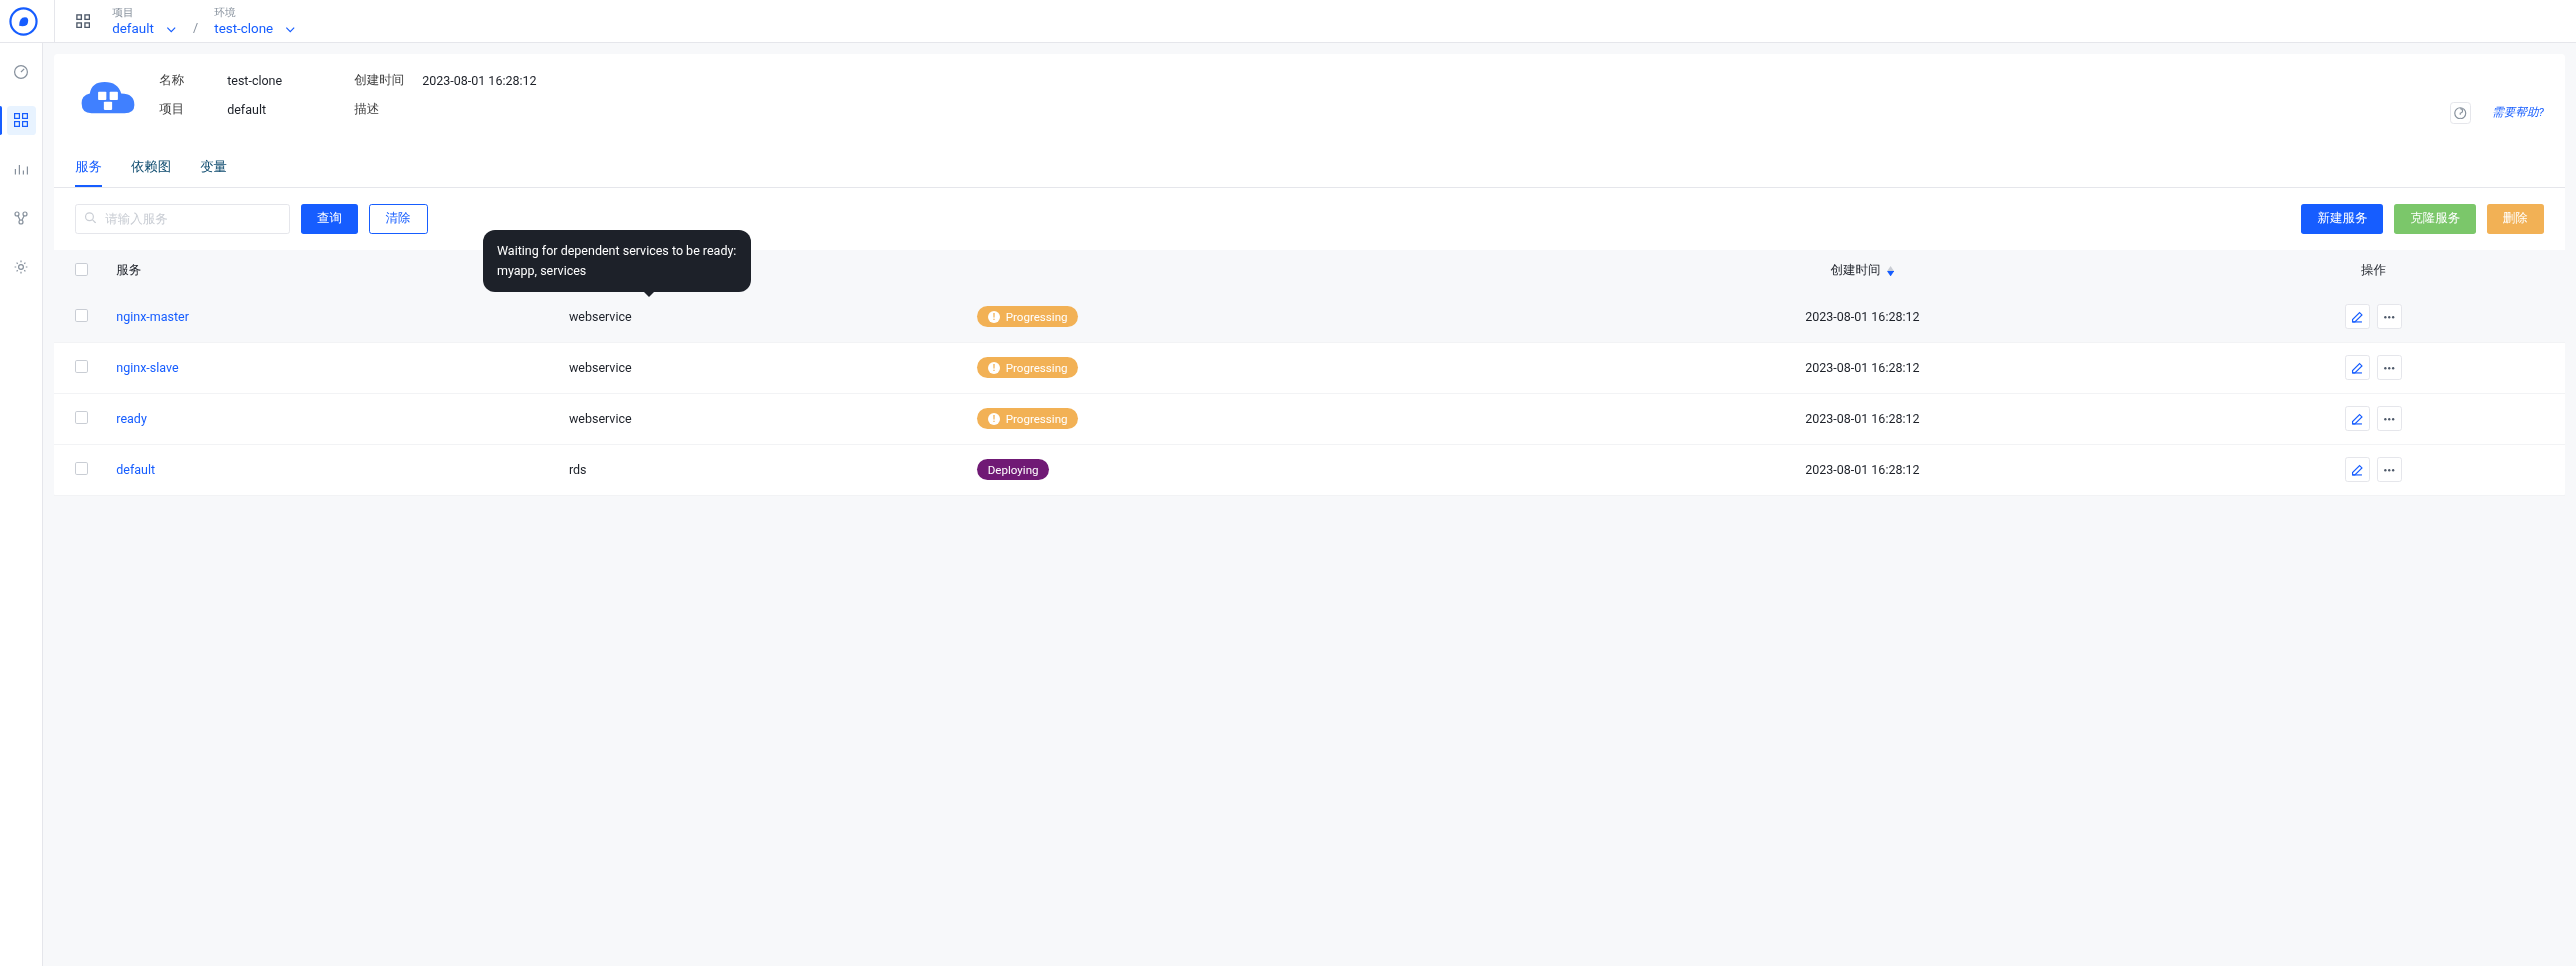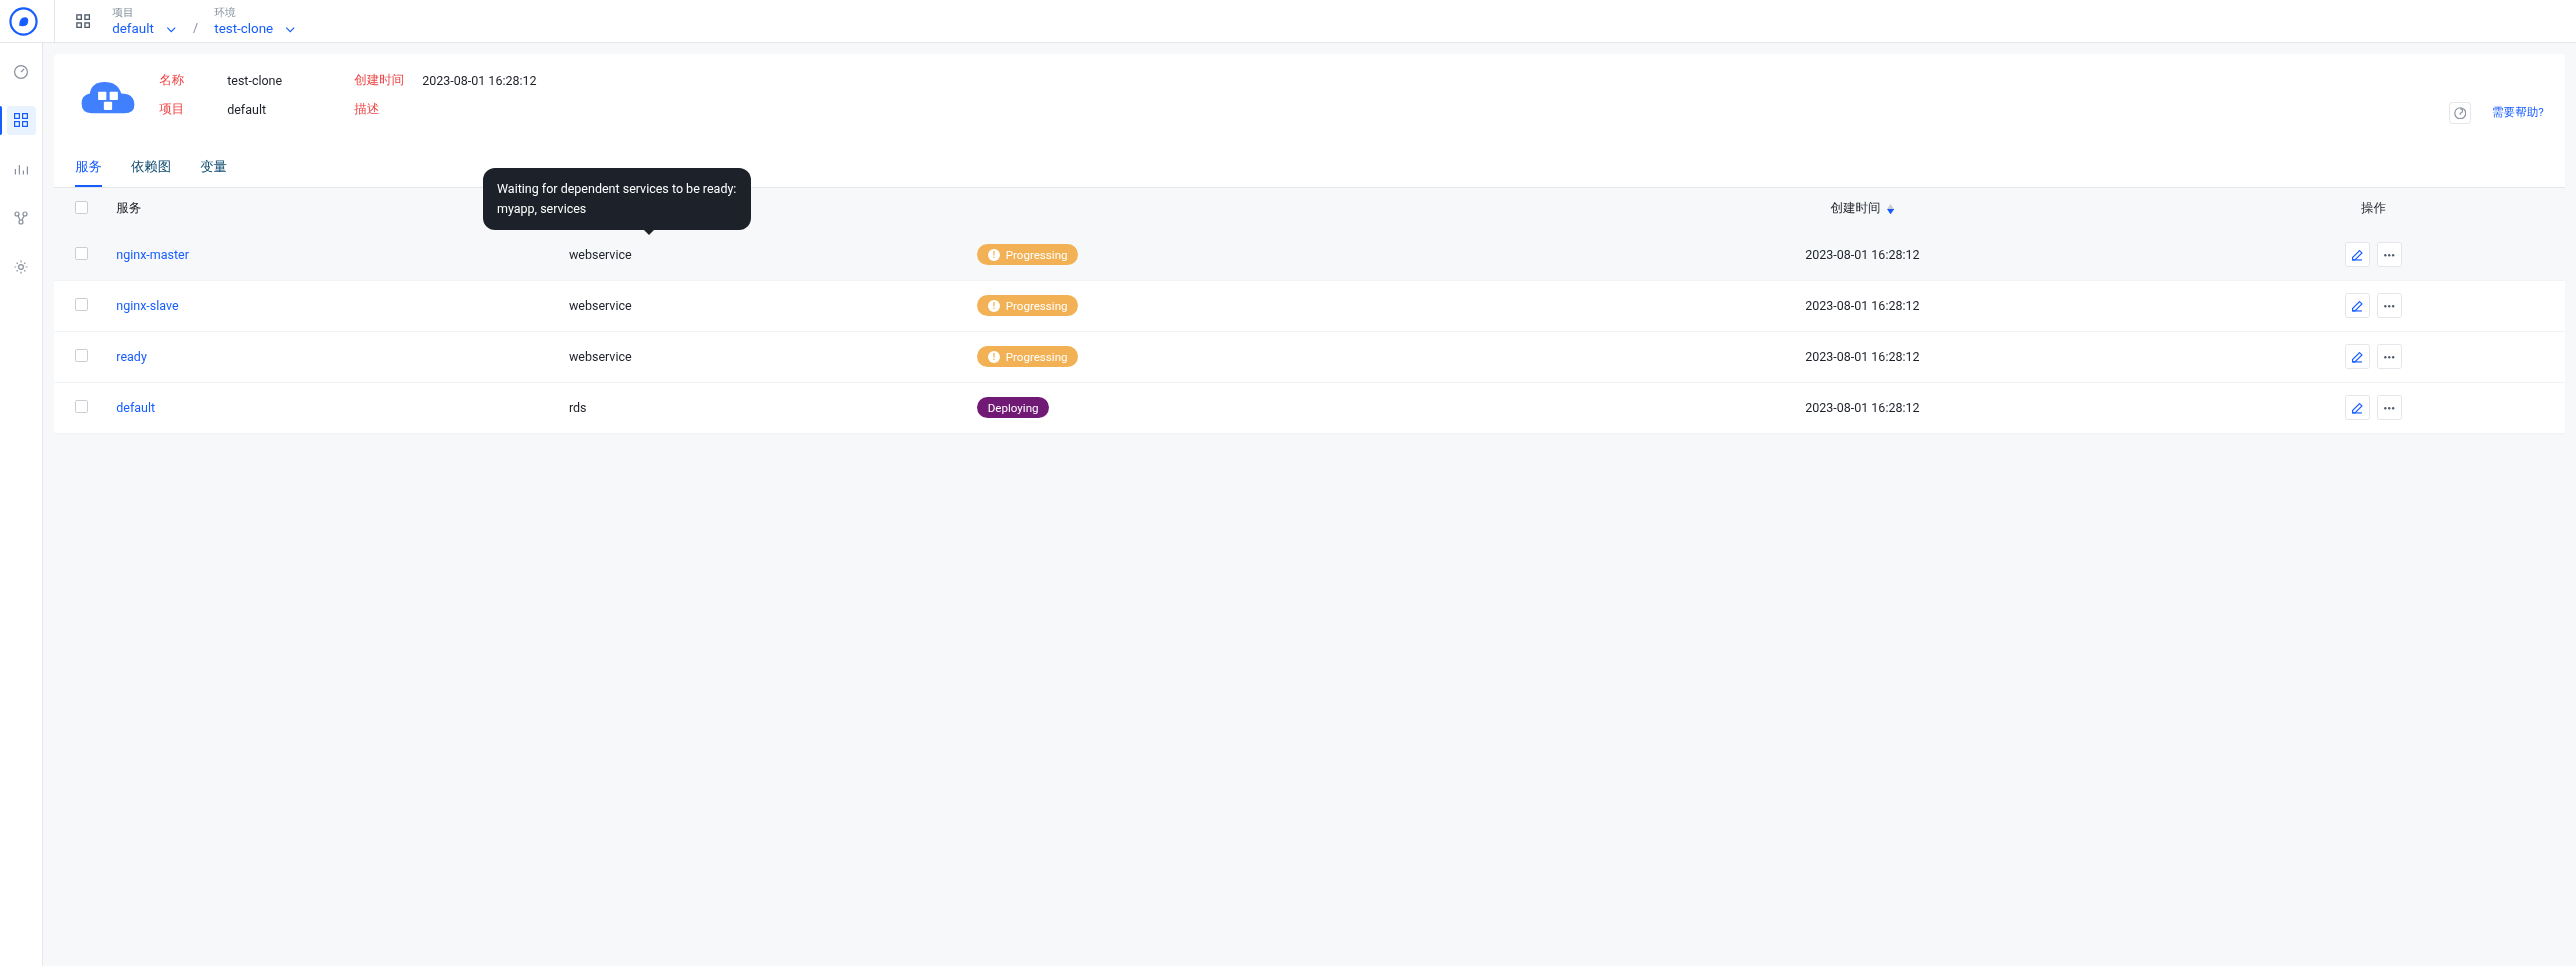--- a/index.html
+++ b/index.html
@@ -25,23 +25,23 @@
     .sidebar-item svg { width: 16px; height: 16px; }
     
     .main { flex: 1; background: #f7f8fa; padding: 10.7px; overflow: auto; }
     .card { background: #fff; border-radius: 3.6px; padding: 0; }
     
     .env-header { display: flex; padding: 18px 21.5px; gap: 18px; position: relative; }
     .env-icon { width: 66px; height: 52px; flex-shrink: 0; }
     .env-meta { display: flex; gap: 72px; flex: 1; }
     .env-meta-col { display: flex; flex-direction: column; gap: 12.5px; }
     .env-meta-row { display: flex; gap: 18px; align-items: center; }
-    .env-meta-label { color: #ef4444; min-width: 50px; }
+    .env-meta-label { color: #404040; min-width: 50px; }
     .env-meta-value { color: #1d2129; }
-    .help-link { position: absolute; right: 21.5px; bottom: 18px; display: flex; align-items: center; gap: 21px; color: #165dff; cursor: pointer; font-size: 11.6px; }
+    .help-link { position: absolute; right: 21.5px; bottom: 18px; display: flex; align-items: center; gap: 21px; color: #165dff; cursor: pointer; font-size: 11.6px; font-style: italic; }
     .help-icon-box { width: 21.5px; height: 21.5px; border: 0.9px solid #e5e6eb; border-radius: 3.6px; display: flex; align-items: center; justify-content: center; }
     
     .tabs { display: flex; gap: 29px; padding: 0 21.5px; border-bottom: 0.9px solid #e5e6eb; margin-top: 7.2px; }
     .tab { padding: 9px 0; cursor: pointer; color: #0c4a6e; font-size: 13.4px; border-bottom: 2.7px solid transparent; }
     .tab.active { color: #165dff; border-bottom-color: #165dff; font-weight: 500; }
     
     .toolbar { display: flex; padding: 16px 21.5px; gap: 10.7px; align-items: center; }
     .search-wrap { position: relative; }
     .search-input { width: 215px; height: 30px; border: 0.9px solid #e5e6eb; border-radius: 2.7px; padding: 0 10.7px 0 29px; font-size: 12.5px; outline: none; }
     .search-input::placeholder { color: #c9cdd4; }
@@ -198,20 +198,37 @@
           <span>需要帮助?</span>
         </div>
       </div>
 
       <div class="tabs">
         <div class="tab active">服务</div>
         <div class="tab">依赖图</div>
         <div class="tab">变量</div>
       </div>
 
+      <div class="toolbar">
+        <div class="search-wrap">
+          <span class="search-icon">
+            <svg width="12.5" height="12.5" viewBox="0 0 16 16" fill="none" stroke="currentColor" stroke-width="1.5">
+                <circle cx="7" cy="7" r="5"></circle>
+                <path d="M11 11l4 4"></path>
+              </svg>
+          </span>
+          <input class="search-input" placeholder="请输入服务" style="">
+        </div>
+        <button class="btn btn-primary">查询</button>
+        <button class="btn btn-outline">清除</button>
+        <div class="toolbar-spacer"></div>
+        <button class="btn btn-primary">新建服务</button>
+        <button class="btn btn-green">克隆服务</button>
+        <button class="btn btn-orange">删除</button>
+      </div>
 
       <div style="position:relative;">
         <div class="tooltip" style="top:-19.7px; left:429px;">
           <div>Waiting for dependent services to be ready:</div>
           <div>myapp, services</div>
         </div>
         <table class="table">
           <thead>
             <tr>
               <th class="th-checkbox"><span class="checkbox"></span></th>

